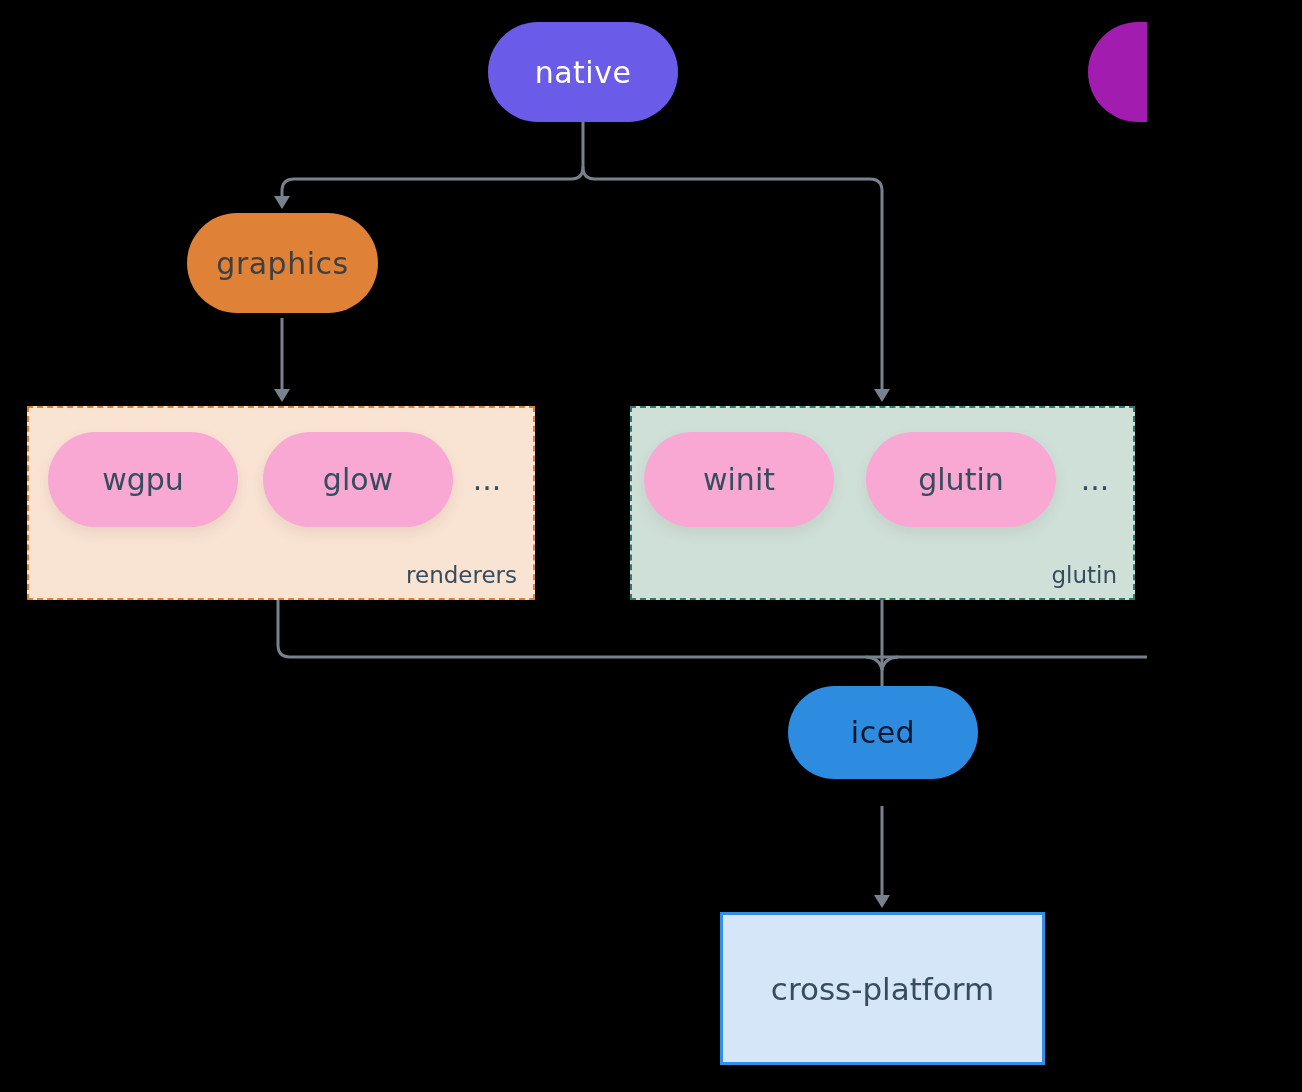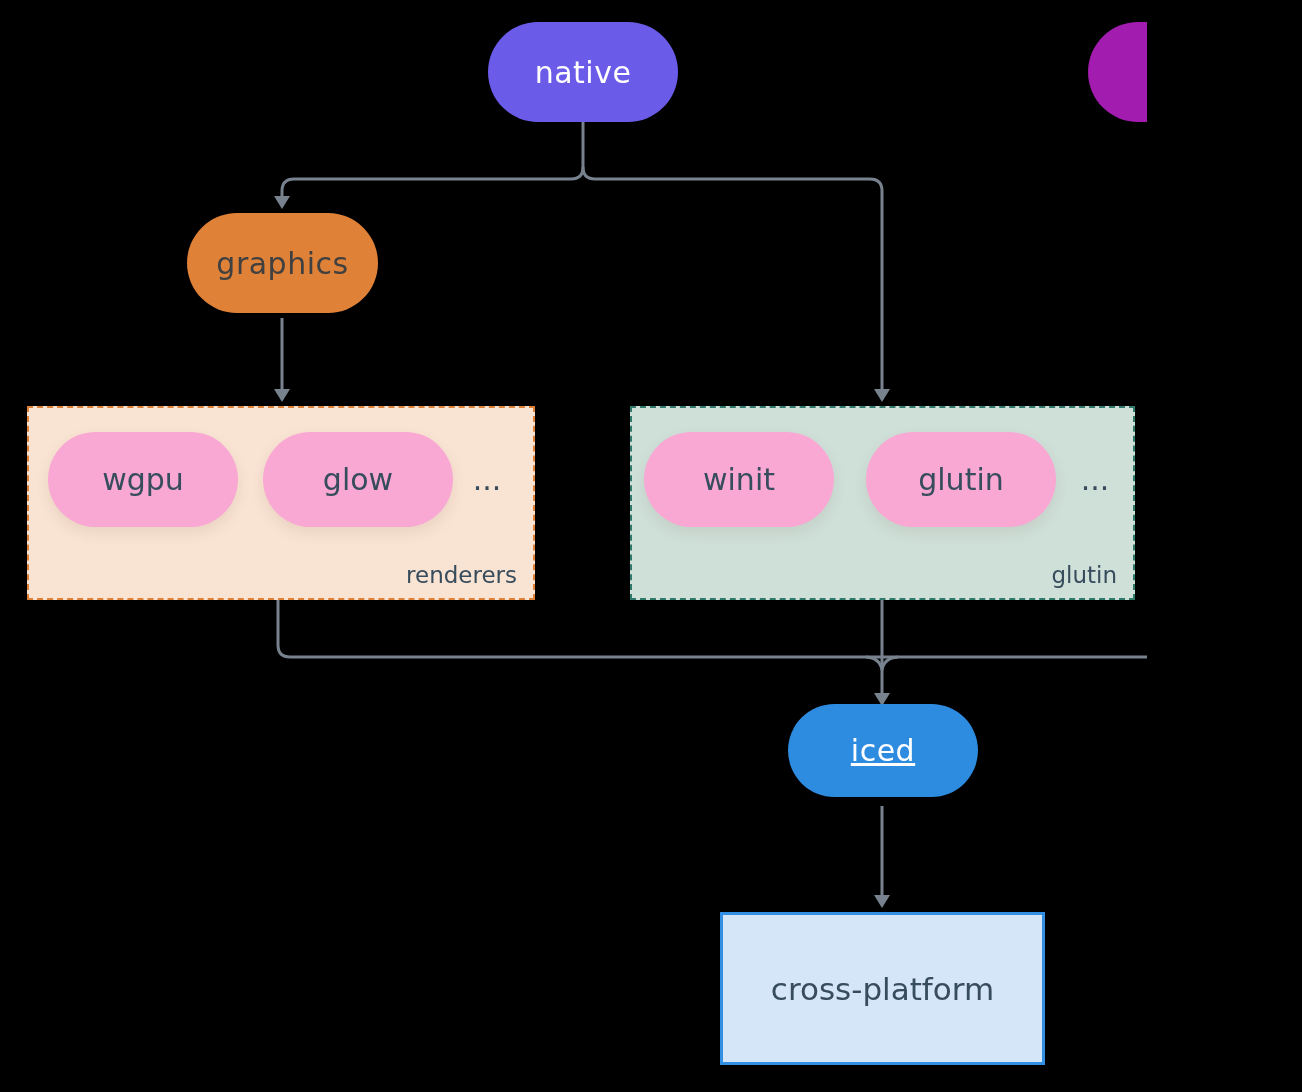--- a/index.html
+++ b/index.html
@@ -20,21 +20,21 @@
     border-radius: 60px;
     display: flex;
     align-items: center;
     justify-content: center;
     font-size: 30px;
     letter-spacing: 0.5px;
   }
   #node-native   { left: 488px;  top: 22px;  width: 190px; height: 100px; background: #6a5ce8; color: #ffffff; }
   #node-web      { left: 1088px; top: 22px;  width: 190px; height: 100px; background: #a21caf; color: #ffffff; }
   #node-graphics { left: 187px;  top: 213px; width: 191px; height: 100px; background: #e08138; color: #404040; }
-  #node-iced     { left: 788px;  top: 704px; width: 190px; height: 93px;  background: #2e8ce0; color: #ffffff; text-decoration: underline; }
+  #node-iced     { left: 788px;  top: 686px; width: 190px; height: 93px;  background: #2e8ce0; color: #0f172a; }
 
   .group {
     position: absolute;
     top: 406px;
     height: 190px;
     border: 2px dashed;
   }
   #group-renderers { left: 27px;  width: 504px; background: #f9e3d3; border-color: #e08138; }
   #group-shells    { left: 630px; width: 501px; background: #cfe0d9; border-color: #2f7a6b; }
 

